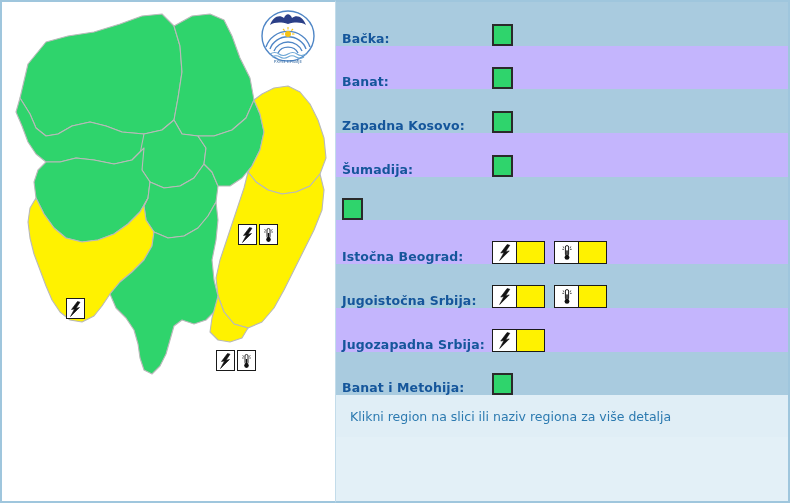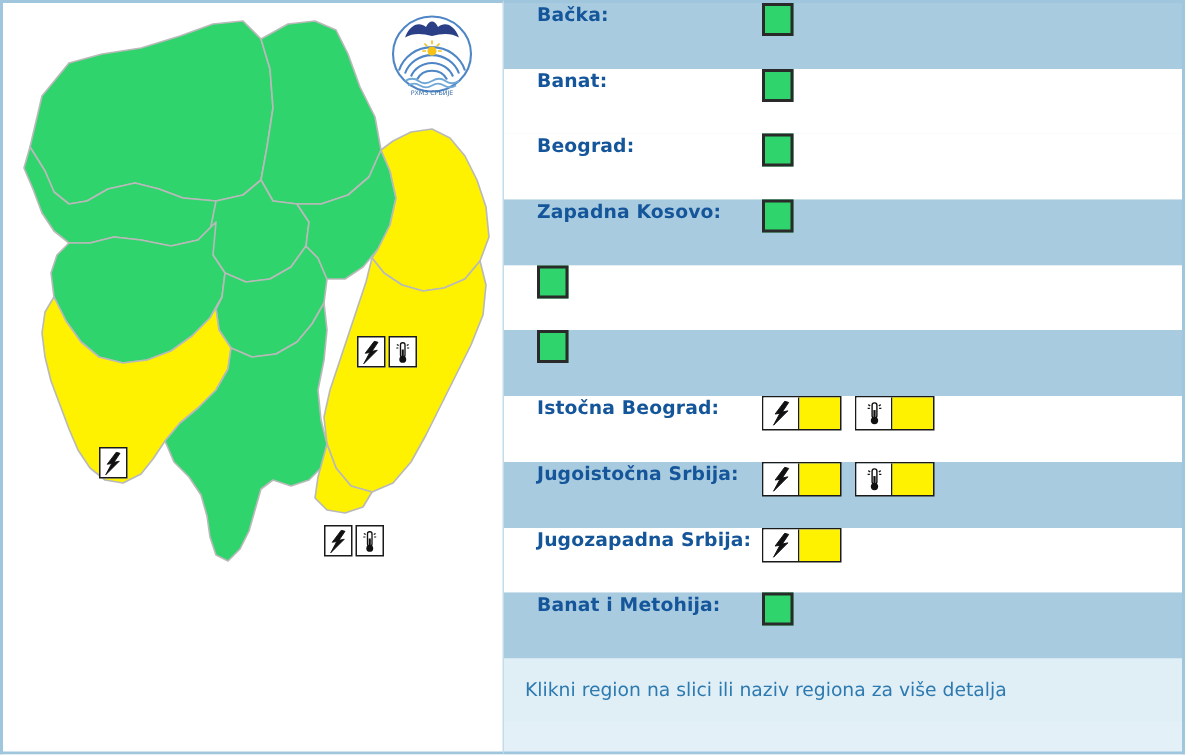--- a/index.html
+++ b/index.html
@@ -55,25 +55,25 @@
     width: 454px; height: 503px;
     border-top: 2px solid #9fc6dd;
     border-right: 2px solid #9fc6dd;
     border-bottom: 2px solid #9fc6dd;
     background: #e3f0f7;
     flex: none;
   }
   .row {
     height: 43.7px;
     display: flex;
-    align-items: flex-start;
-    padding-left: 22px;
+    align-items: flex-end;
+    padding-left: 6px;
   }
   .row.odd  { background: #a9cbdf; }
-  .row.even { background: #ffffff; }
+  .row.even { background: #c4b5fd; }
 
   .row-label {
     width: 150px;
     flex: none;
     font-size: 12.5px;
     font-weight: bold;
     color: #15569b;
     letter-spacing: .1px;
     cursor: pointer;
   }
@@ -278,35 +278,30 @@
     </div>
 
     <div class="row even">
       <span class="row-label">Banat:</span>
       <span class="row-icons">
         <span class="swatch-green"></span>
       </span>
     </div>
 
 
+
+    <div class="row odd">
+      <span class="row-label">Zapadna Kosovo:</span>
+      <span class="row-icons">
+        <span class="swatch-green"></span>
+      </span>
+    </div>
+
     <div class="row even">
-      <span class="row-label">Beograd:</span>
-      <span class="row-icons">
-        <span class="swatch-green"></span>
-      </span>
-    </div>
-
-    <div class="row odd">
-      <span class="row-label">Zapadna Kosovo:</span>
-      <span class="row-icons">
-        <span class="swatch-green"></span>
-      </span>
-    </div>
-
-    <div class="row even">
+      <span class="row-label">Šumadija:</span>
       <span class="row-icons">
         <span class="swatch-green"></span>
       </span>
     </div>
 
     <div class="row odd">
       <span class="row-icons">
         <span class="swatch-green"></span>
       </span>
     </div>

